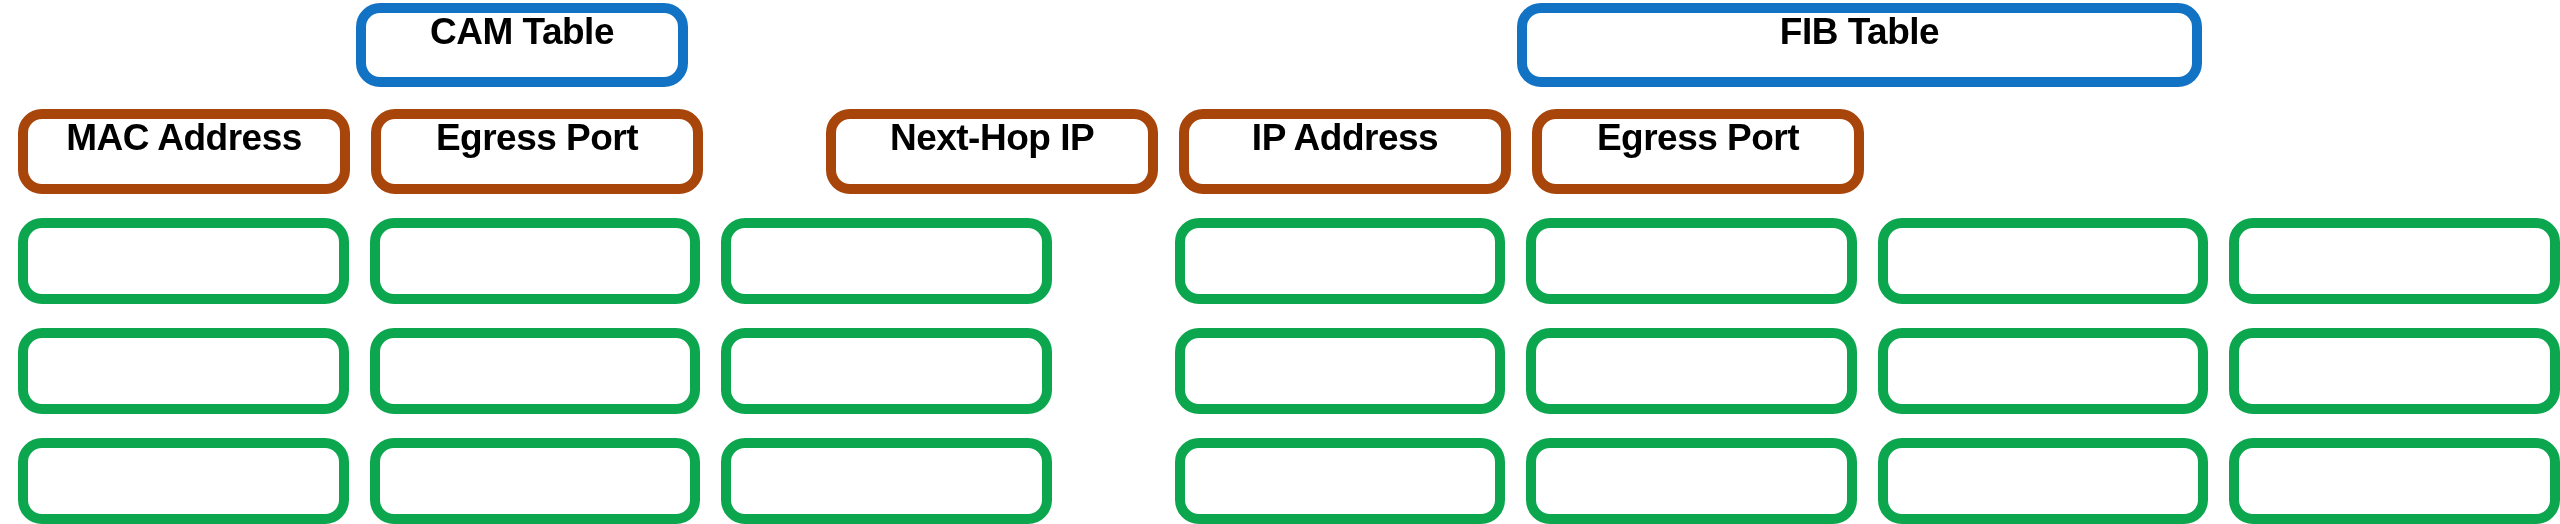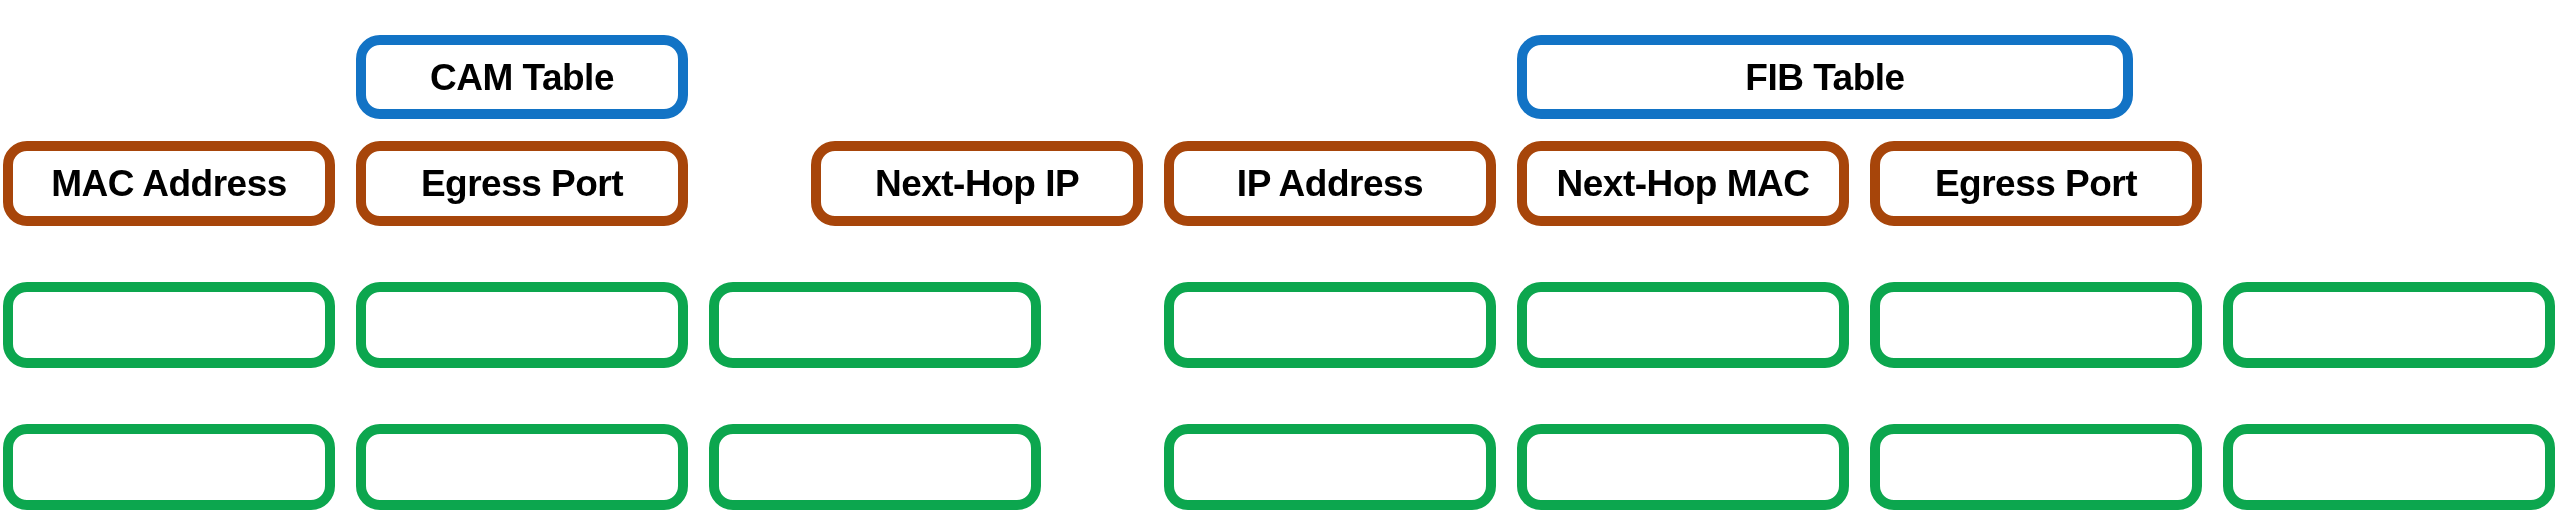--- a/index.html
+++ b/index.html
@@ -11,31 +11,30 @@
     position: relative;
     width: 2560px;
     height: 524px;
     background: var(--background, #ffffff);
     font-family: "Liberation Sans", sans-serif;
     overflow: hidden;
   }
   .row {
     display: flex;
     gap: 21px;
-    padding-left: 3px;
+    padding-left: 18px;
     align-items: flex-start;
   }
   .pill {
     box-sizing: border-box;
     width: 332px;
     display: flex;
-    align-items: center;
+    align-items: flex-start;
     justify-content: center;
     background: #ffffff;
-    margin-top: 32px;
   }
   .label {
     font-weight: bold;
     font-size: 37px;
     line-height: 1;
     color: var(--text, #000000);
     letter-spacing: -0.5px;
     white-space: nowrap;
   }
   .title-row {
@@ -45,21 +44,21 @@
     width: 2560px;
   }
   .title {
     position: absolute;
     top: 0;
     height: 84px;
     border: 10px solid var(--table-title-border, #1273C5);
     border-radius: 24px;
   }
   .title.cam { left: 356px; width: 332px; }
-  .title.fib { left: 1517px; width: 616px; }
+  .title.fib { left: 1517px; width: 685px; }
   .header-row { margin-top: 22px; }
   .header {
     height: 85px;
     border: 10px solid var(--column-header-border, #A7450A);
     border-radius: 24px;
   }
   .cell-row { margin-top: 24px; }
   .cell {
     height: 86px;
     border: 10px solid var(--empty-cell-border, #0CA64E);
@@ -93,23 +92,20 @@
       <span class="label">Egress Port</span>
     </div>
     <div class="group-spacer"></div>
     <div class="pill header">
       <span class="label">Next-Hop IP</span>
     </div>
     <div class="pill header">
       <span class="label">IP Address</span>
     </div>
     <div class="pill header">
-      <span class="label">Next-Hop MAC</span>
-    </div>
-    <div class="pill header">
       <span class="label">Egress Port</span>
     </div>
   </div>
 
   <div class="row cell-row">
     <div class="pill cell"></div>
     <div class="pill cell"></div>
     <div class="pill cell"></div>
     <div class="group-spacer"></div>
     <div class="pill cell"></div>

